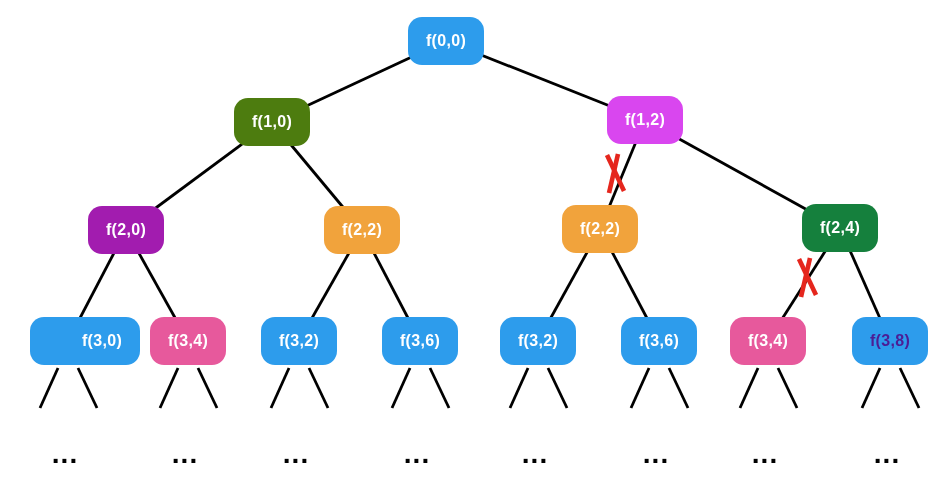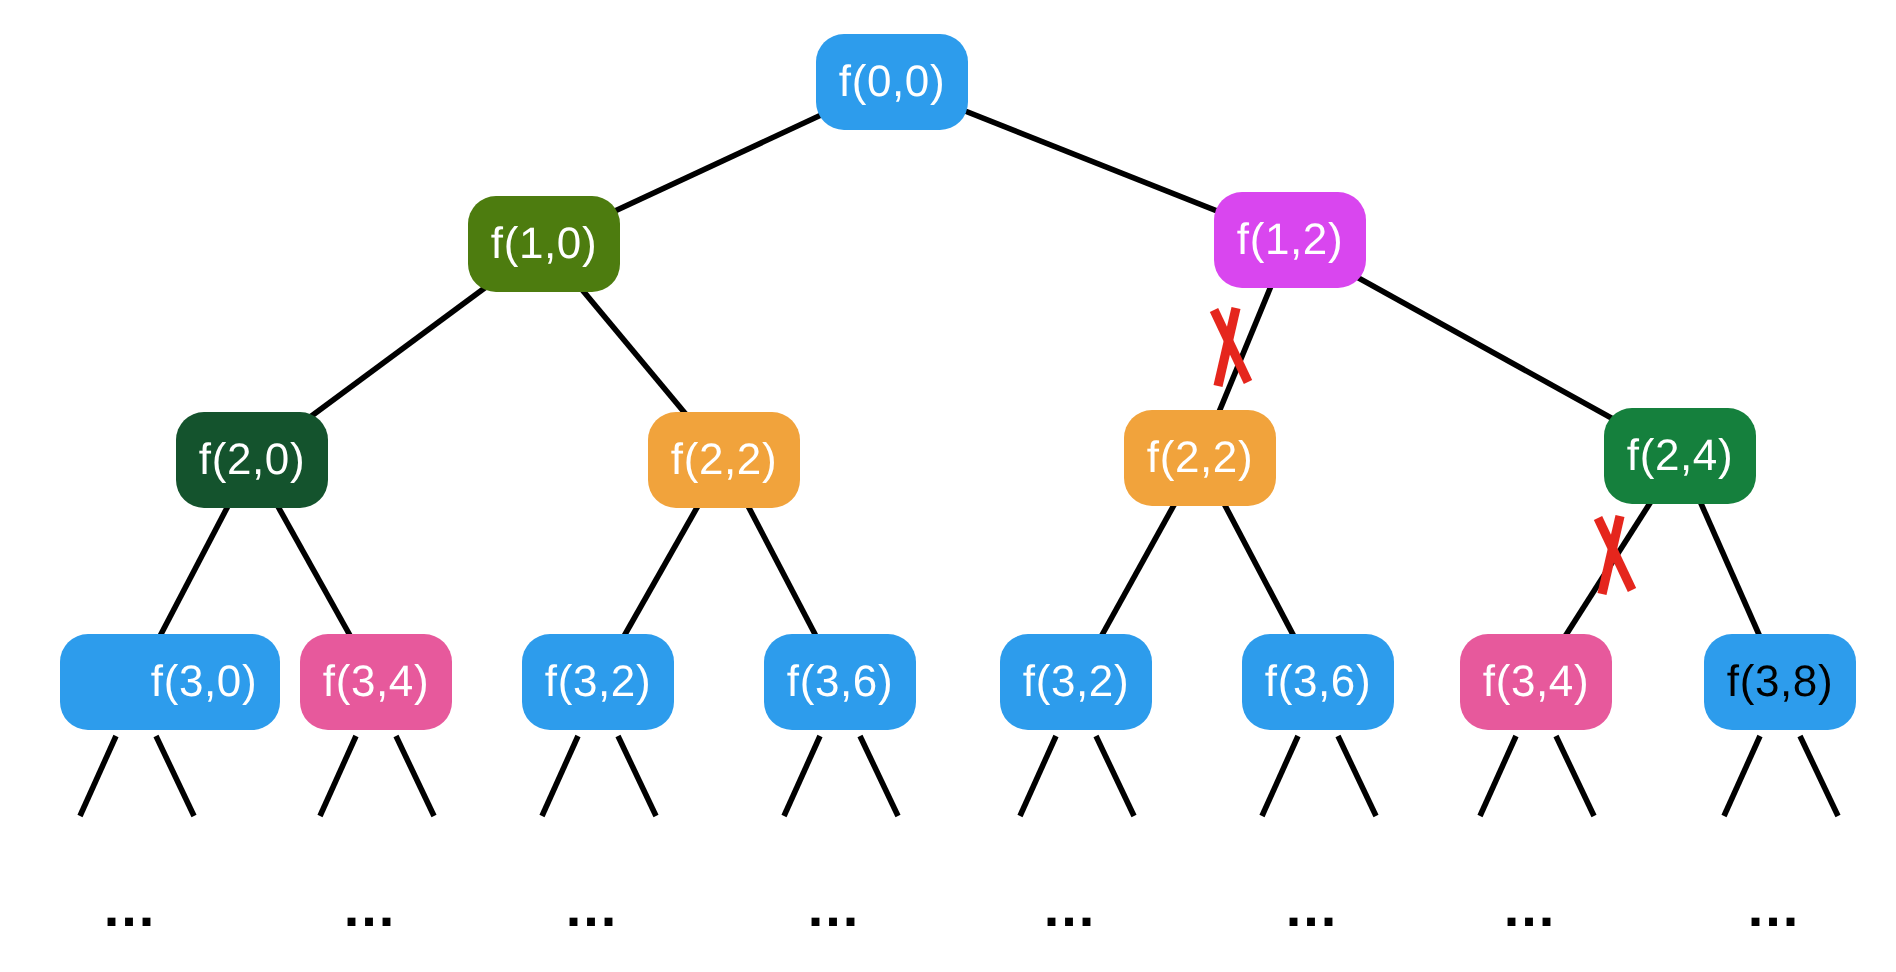--- a/index.html
+++ b/index.html
@@ -26,22 +26,22 @@
   .tree-node {
     position: absolute;
     width: 76px;
     height: 48px;
     border-radius: 14px;
     display: flex;
     align-items: center;
     justify-content: center;
   }
   .tree-node .label {
-    font-size: 22px;
-    font-weight: 400;
+    font-size: 16px;
+    font-weight: 700;
     letter-spacing: 0.3px;
   }
   .subtree-ellipsis {
     position: absolute;
     transform: translateX(-50%);
     font-size: 28px;
     font-weight: 800;
     letter-spacing: 1px;
     line-height: 28px;
   }
@@ -89,21 +89,21 @@
   <div class="nodes-layer" id="nodes-layer">
       <div class="tree-node" style="left: 408px; top: 17px; background: rgb(45, 156, 236); color: rgb(255, 255, 255);">
         <span class="label">f(0,0)</span>
       </div>
       <div class="tree-node" style="left: 234px; top: 98px; background: #4d7c0f; color: rgb(255, 255, 255);">
         <span class="label">f(1,0)</span>
       </div>
       <div class="tree-node" style="left: 607px; top: 96px; background: #d946ef; color: rgb(255, 255, 255);">
         <span class="label">f(1,2)</span>
       </div>
-      <div class="tree-node" style="left: 88px; top: 206px; background: #14532d; color: rgb(255, 255, 255);">
+      <div class="tree-node" style="left: 88px; top: 206px; background: #a21caf; color: rgb(255, 255, 255);">
         <span class="label">f(2,0)</span>
       </div>
       <div class="tree-node" style="left: 324px; top: 206px; background: rgb(241, 163, 60); color: rgb(255, 255, 255);">
         <span class="label">f(2,2)</span>
       </div>
       <div class="tree-node" style="left: 562px; top: 205px; background: rgb(241, 163, 60); color: rgb(255, 255, 255);">
         <span class="label">f(2,2)</span>
       </div>
       <div class="tree-node" style="left: 802px; top: 204px; background: #15803d; color: rgb(255, 255, 255);">
         <span class="label">f(2,4)</span>
@@ -122,21 +122,21 @@
       </div>
       <div class="tree-node" style="left: 500px; top: 317px; background: rgb(45, 156, 236); color: rgb(255, 255, 255);">
         <span class="label">f(3,2)</span>
       </div>
       <div class="tree-node" style="left: 621px; top: 317px; background: rgb(45, 156, 236); color: rgb(255, 255, 255);">
         <span class="label">f(3,6)</span>
       </div>
       <div class="tree-node" style="left: 730px; top: 317px; background: rgb(231, 89, 156); color: rgb(255, 255, 255);">
         <span class="label">f(3,4)</span>
       </div>
-      <div class="tree-node" style="left: 852px; top: 317px; background: rgb(45, 156, 236); color: #000000;">
+      <div class="tree-node" style="left: 852px; top: 317px; background: rgb(45, 156, 236); color: #4c1d95;">
         <span class="label">f(3,8)</span>
       </div>
       <div class="subtree-ellipsis" style="left: 65px; top: 440px; color: rgb(0, 0, 0);">...</div>
       <div class="subtree-ellipsis" style="left: 185px; top: 440px; color: rgb(0, 0, 0);">...</div>
       <div class="subtree-ellipsis" style="left: 296px; top: 440px; color: rgb(0, 0, 0);">...</div>
       <div class="subtree-ellipsis" style="left: 417px; top: 440px; color: rgb(0, 0, 0);">...</div>
       <div class="subtree-ellipsis" style="left: 535px; top: 440px; color: rgb(0, 0, 0);">...</div>
       <div class="subtree-ellipsis" style="left: 656px; top: 440px; color: rgb(0, 0, 0);">...</div>
       <div class="subtree-ellipsis" style="left: 765px; top: 440px; color: rgb(0, 0, 0);">...</div>
       <div class="subtree-ellipsis" style="left: 887px; top: 440px; color: rgb(0, 0, 0);">...</div>

